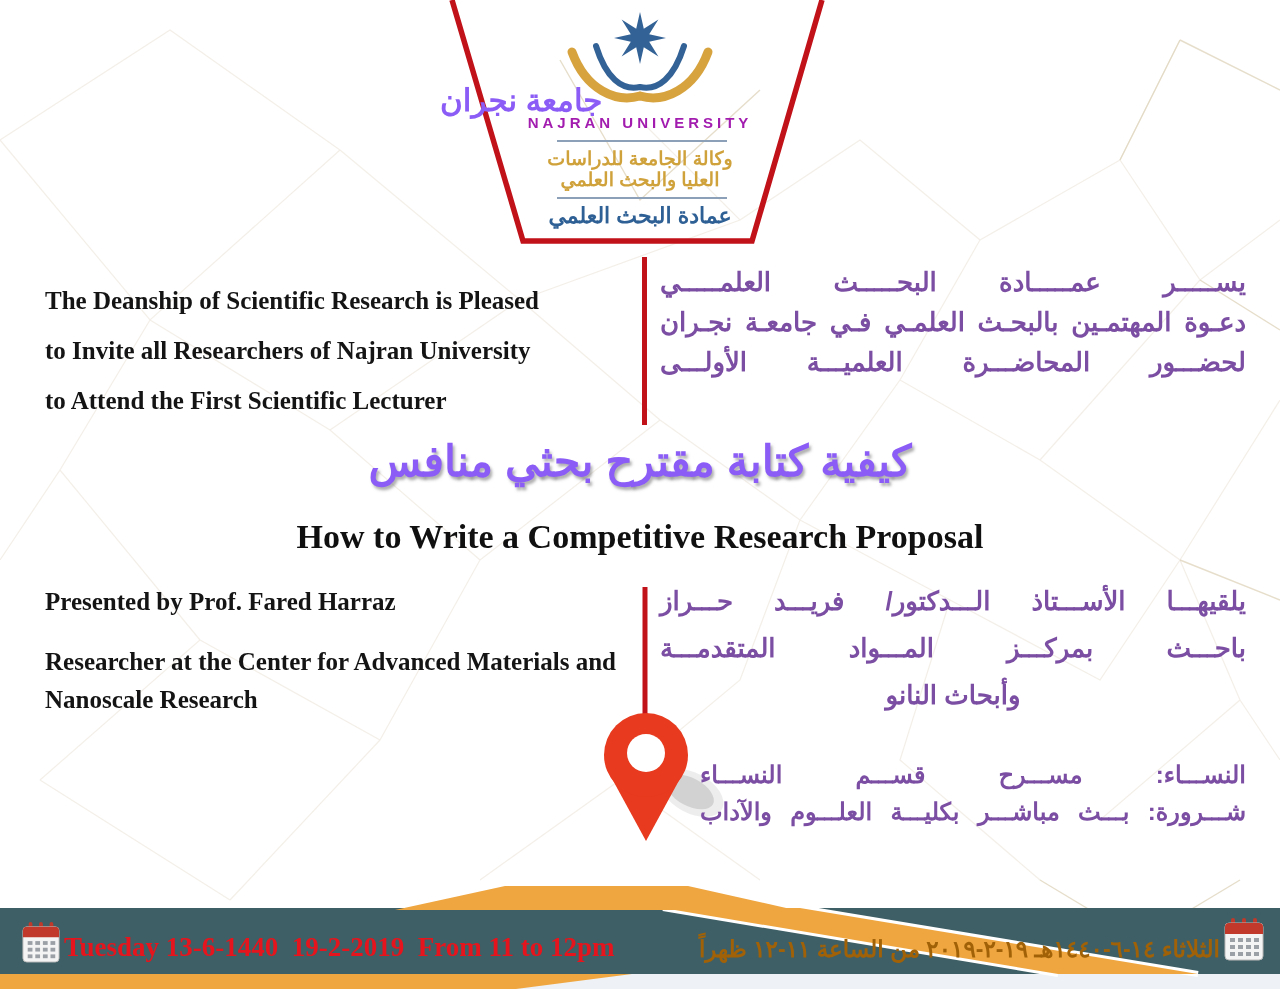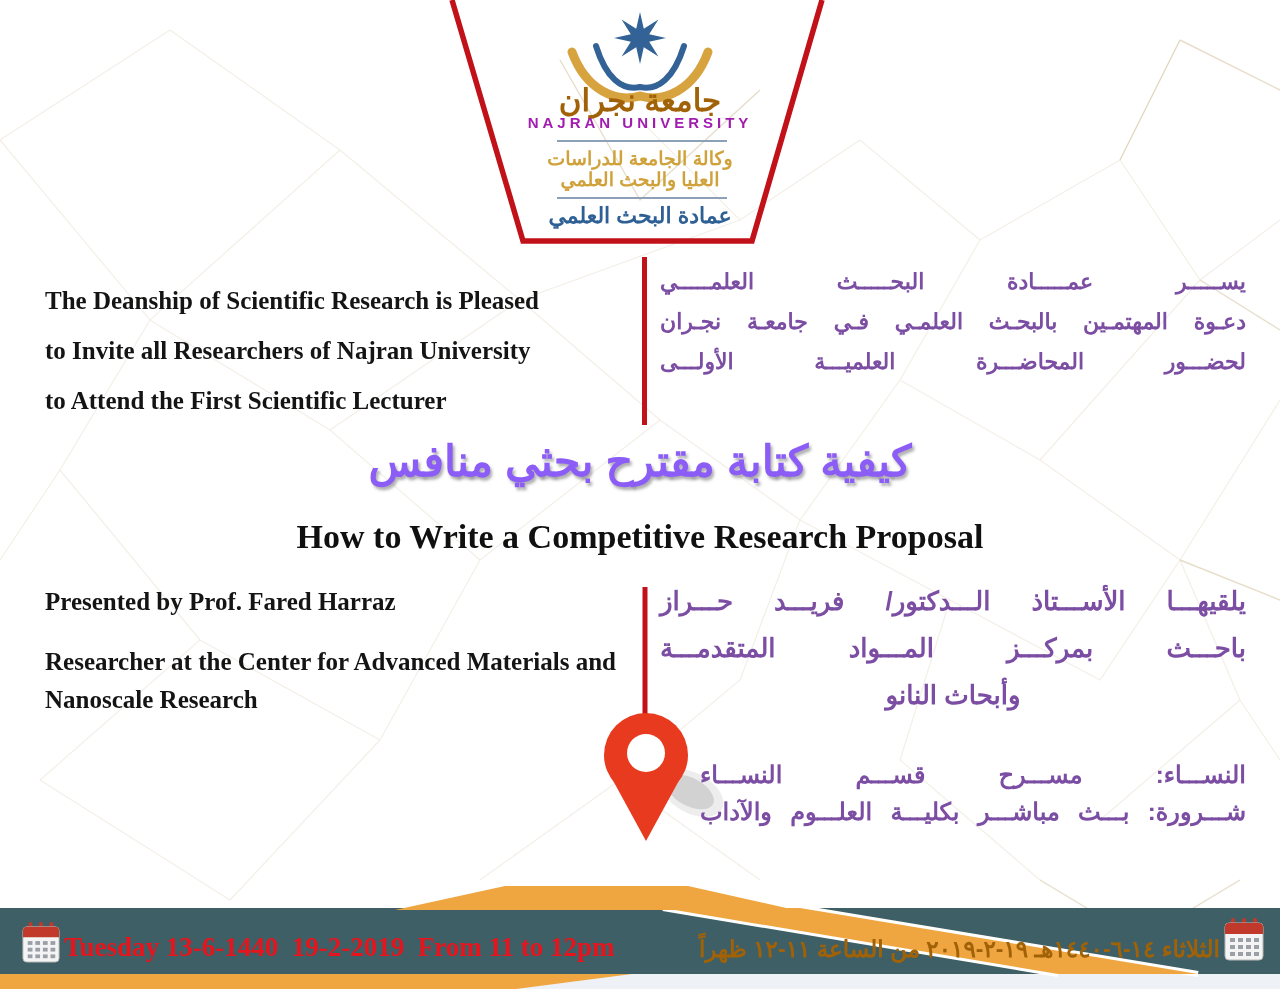--- a/index.html
+++ b/index.html
@@ -2,41 +2,41 @@
 <html lang="en"><head>
 <meta charset="utf-8">
 <style>
   html,body{margin:0;padding:0;background:#fff;}
   .poster{position:relative;width:1280px;height:989px;background:#ffffff;overflow:hidden;
           font-family:"Liberation Sans",sans-serif;}
   svg.layer{position:absolute;left:0;top:0;z-index:1;}
   .txt{position:absolute;z-index:2;}
 
   
-  .logo-ar{top:82px;left:440px;width:400px;text-align:center;color:#a16207;
+  .logo-ar{top:82px;left:440px;width:400px;color:#8b5cf6;
            font-size:31px;font-weight:700;}
   .logo-en{top:114px;left:440px;width:400px;text-align:center;color:#a21caf;
            font-size:15px;font-weight:700;letter-spacing:4px;}
   .logo-divider{position:absolute;left:557px;width:170px;height:2px;background:#8ca1b8;z-index:2;}
   .logo-gold{top:148px;left:440px;width:400px;text-align:center;color:#d0a23c;
              font-size:19px;font-weight:700;line-height:21px;direction:rtl;}
   .logo-deanship{top:203px;left:440px;width:400px;text-align:center;color:#2f6095;
                  font-size:22px;font-weight:700;direction:rtl;}
 
   
   .en-serif{font-family:"Liberation Serif",serif;font-weight:700;color:#141414;white-space:nowrap;}
   .intro-en{left:45px;top:276px;font-size:25px;line-height:50px;}
   .pres-en-1{left:45px;top:588px;font-size:25px;}
   .pres-en-2{left:45px;top:643px;font-size:25px;line-height:38px;white-space:normal;width:600px;}
   .venue-en{left:45px;top:744px;font-size:25px;line-height:46px;}
 
   
   .ar{direction:rtl;color:#7b4da3;font-weight:700;}
   .ar-line{text-align:justify;text-align-last:justify;}
-  .intro-ar{left:660px;top:262px;width:586px;font-size:22px;line-height:40px;}
+  .intro-ar{left:660px;top:262px;width:586px;font-size:26px;line-height:40px;}
   .pres-ar{left:660px;top:578px;width:586px;font-size:26px;line-height:47px;}
   .pres-ar .center{text-align:center;text-align-last:center;}
   .venue-ar{left:700px;top:756px;width:546px;font-size:24px;line-height:37px;}
 
   
   .headline-ar{left:0;top:436px;width:1280px;text-align:center;direction:rtl;
                font-size:43px;font-weight:700;color:#8b5cf6;
                text-shadow:2px 3px 3px rgba(110,110,110,.55);}
   .headline-en{left:0;top:518px;width:1280px;text-align:center;
                font-family:"Liberation Serif",serif;font-weight:700;font-size:34px;color:#101010;}

